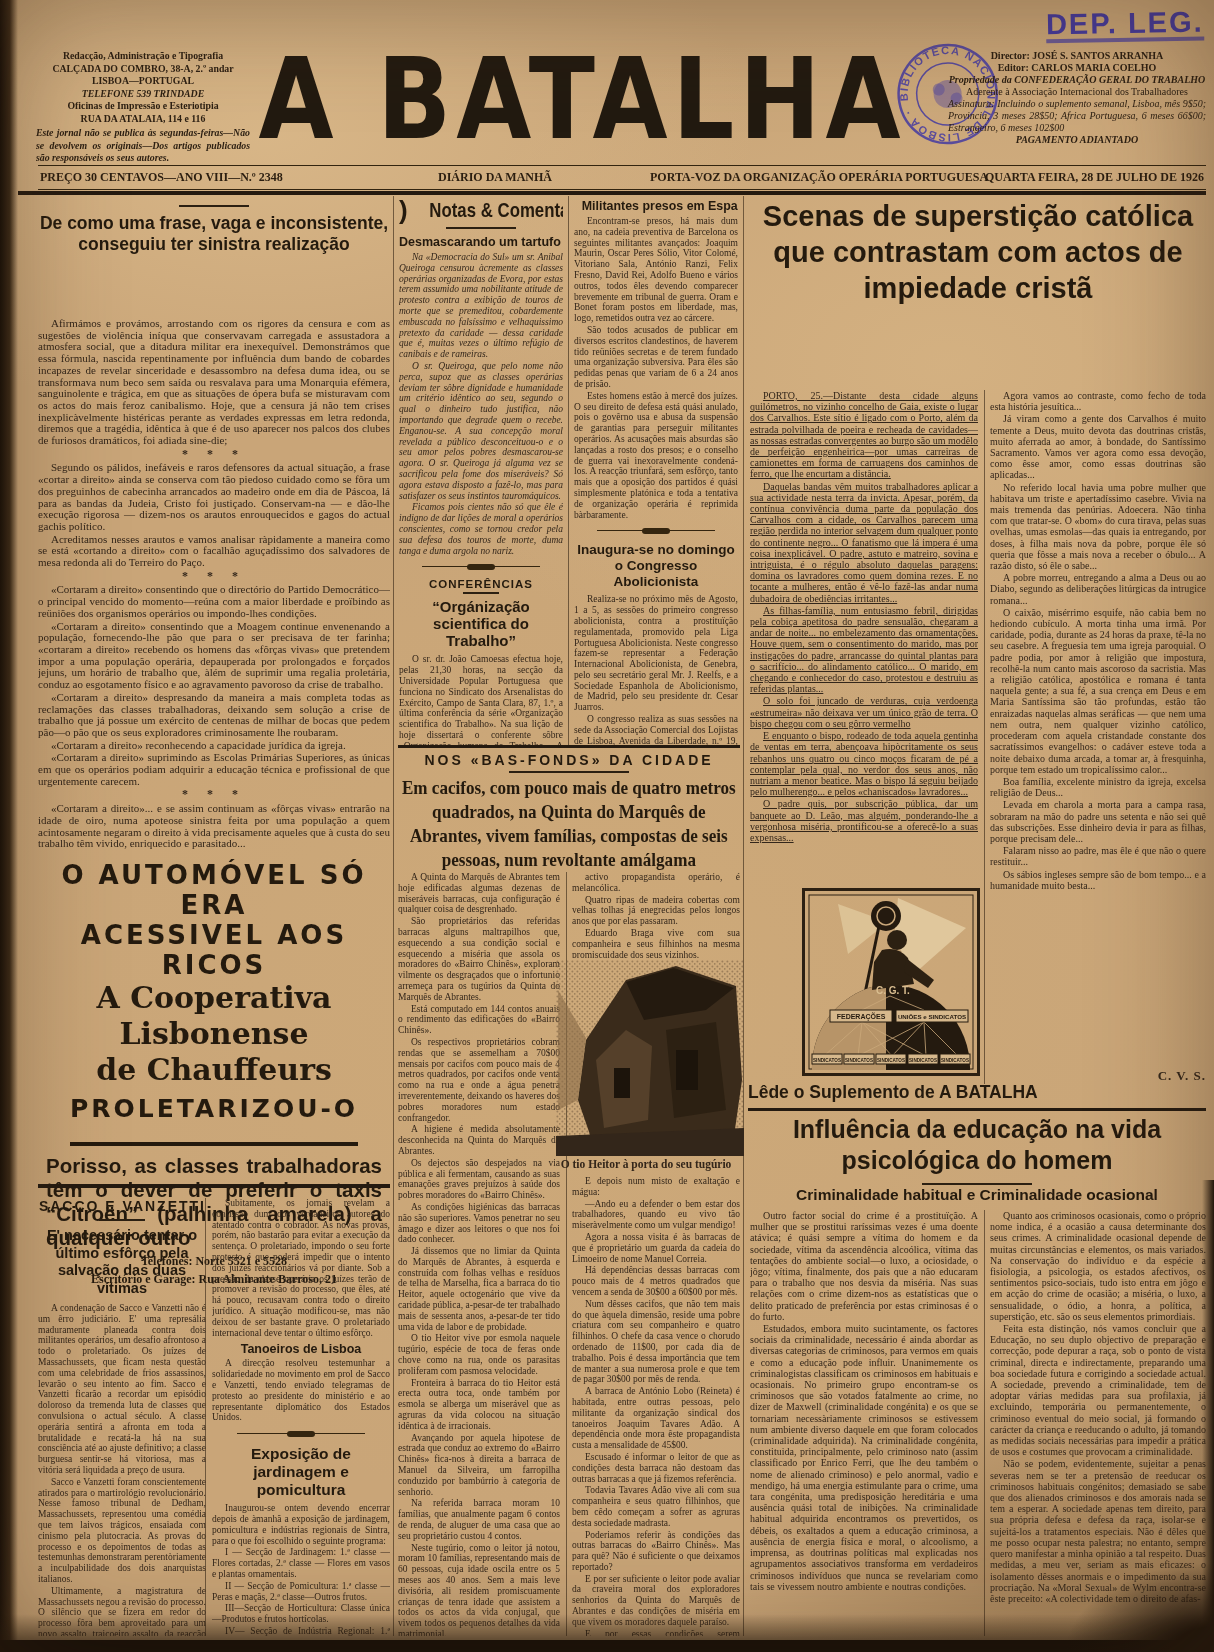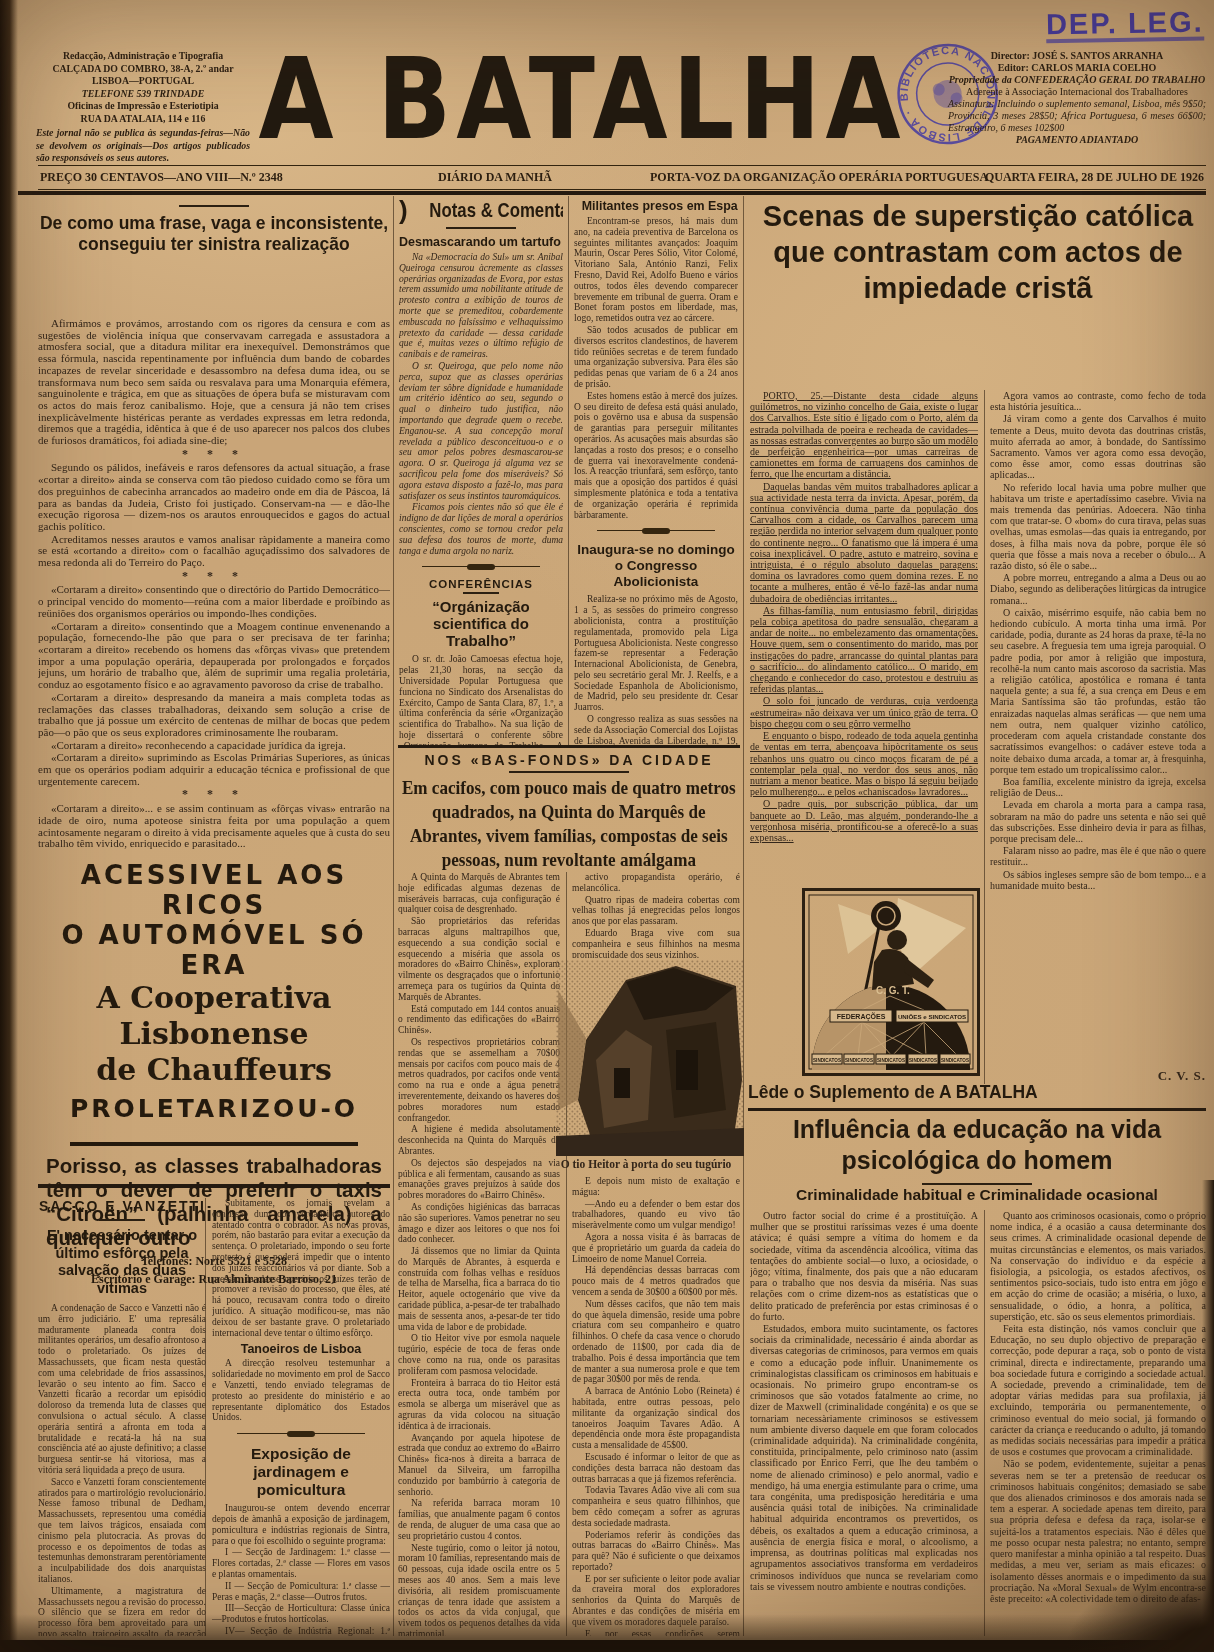--- a/index.html
+++ b/index.html
@@ -230,22 +230,22 @@
       <p>«Cortaram a direito» consentindo que o directório do Partido Democrático—o principal vencido do momento—reúna com a maior liberdade e proïbindo as reüniões dos organismos operários ou impondo-lhes condições.</p>
       <p>«Cortaram a direito» consentindo que a Moagem continue envenenando a população, fornecendo-lhe pão que para o ser precisava de ter farinha; «cortaram a direito» recebendo os homens das «fôrças vivas» que pretendem impor a uma população operária, depauperada por prolongados e forçados jejuns, um horário de trabalho que, àlém de suprimir uma regalia proletária, conduz ao esgotamento físico e ao agravamento pavoroso da crise de trabalho.</p>
       <p>«Cortaram a direito» despresando da maneira a mais completa todas as reclamações das classes trabalhadoras, deixando sem solução a crise de trabalho que já possue um exército de centenas de milhar de bocas que pedem pão—o pão que os seus exploradores criminosamente lhe roubaram.</p>
       <p>«Cortaram a direito» reconhecendo a capacidade jurídica da igreja.</p>
       <p>«Cortaram a direito» suprimindo as Escolas Primárias Superiores, as únicas em que os operários podiam adquirir a educação técnica e profissional de que urgentemente carecem.</p>
       <p class="stars">* * *</p>
       <p>«Cortaram a direito»... e se assim continuam as «fôrças vivas» entrarão na idade de oiro, numa apoteose sinistra feita por uma população a quem acintosamente negaram o direito à vida precisamente aqueles que à custa do seu trabalho têm vivido, enriquecido e parasitado...</p>
     </div>
 
   <div id="ad" class="abs">
+    <div class="ad1">O AUTOMÓVEL SÓ ERA</div>
     <div class="ad1">ACESSIVEL AOS RICOS</div>
-    <div class="ad1">O AUTOMÓVEL SÓ ERA</div>
     <div class="ad2">A Cooperativa Lisbonense</div>
     <div class="ad2">de Chauffeurs</div>
     <div><span class="ad3">PROLETARIZOU-O</span></div>
     <div class="ad4">Porisso, as classes trabalhadoras têm o dever de preferir o taxis “Citroën” (palhinha amarela) a qualquer outro</div>
     <div class="ad5">Telefónes: Norte 5521 e 5528</div>
     <div class="ad5">Escritório e Garage: Rua Almirante Barroso, 21</div>
   </div>
   <div id="rule-ad" class="hr-thick"></div>
 
   <div id="sacco-l" class="abs clip">

